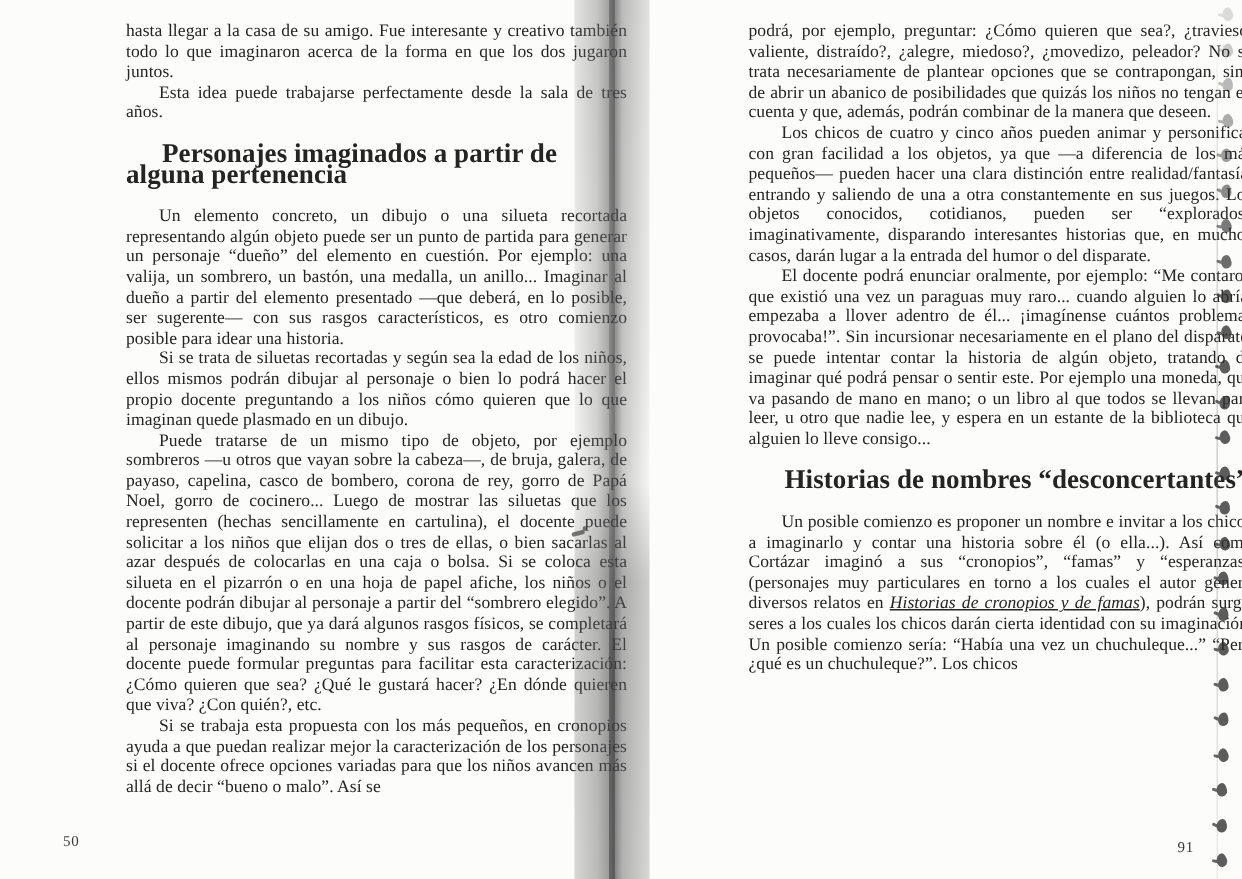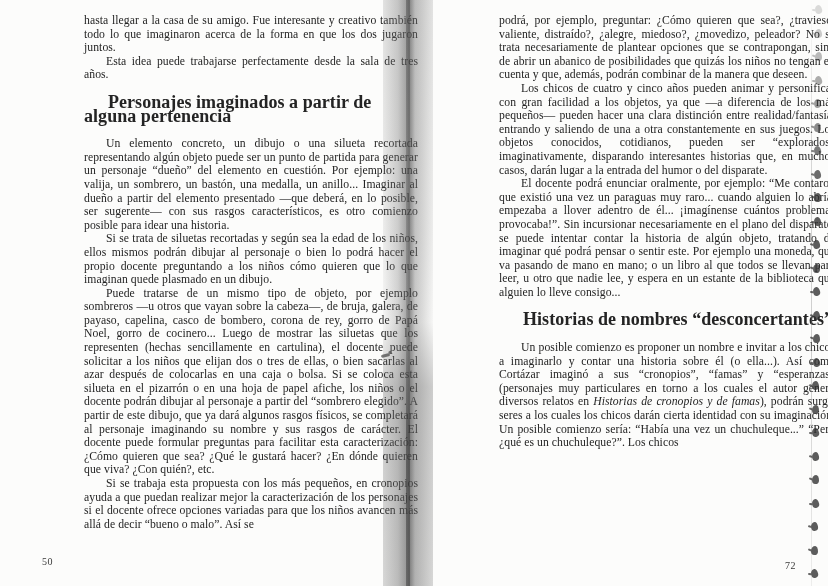--- a/index.html
+++ b/index.html
@@ -16,21 +16,21 @@
     letter-spacing:0.05px;
     margin-left:44px;
   }
   .page-col p{margin:0;text-indent:22px;}
   .page-col p.noindent{text-indent:0;}
   .page-col h3{
     margin:14px 0 14px 0;
     font-size:18px;line-height:13.6px;
     font-weight:bold;text-indent:24px;text-align:left;
   }
-  .page-col .italic{font-style:italic;}
+  .page-col .italic{font-style:italic;text-decoration:underline;}
   #left-col{left:40px;width:334px;}
   #right-col{left:455px;width:336px;}
   .page-number{
     position:absolute;font-size:10px;color:#3a3a3a;letter-spacing:0.5px;
   }
   #page-num-left{left:42px;top:556px;}
   #page-num-right{left:785px;top:560px;}
   .gutter{
     position:absolute;left:383px;top:0;width:50px;height:586px;
     background:
@@ -101,21 +101,21 @@
   <div id="right-col" class="page-col">
       <p class="noindent"><span>podrá, por ejemplo, preguntar: ¿Cómo quieren que sea?, ¿travieso, valiente, distraído?, ¿alegre, miedoso?, ¿movedizo, peleador? No se trata necesariamente de plantear opciones que se contrapongan, sino de abrir un abanico de posibilidades que quizás los niños no tengan en cuenta y que, además, podrán combinar de la manera que deseen.</span></p>
       <p><span>Los chicos de cuatro y cinco años pueden animar y personificar con gran facilidad a los objetos, ya que —a diferencia de los más pequeños— pueden hacer una clara distinción entre realidad/fantasía, entrando y saliendo de una a otra constantemente en sus juegos. Los objetos conocidos, cotidianos, pueden ser “explorados” imaginativamente, disparando interesantes historias que, en muchos casos, darán lugar a la entrada del humor o del disparate.</span></p>
       <p><span>El docente podrá enunciar oralmente, por ejemplo: “Me contaron que existió una vez un paraguas muy raro... cuando alguien lo abría, empezaba a llover adentro de él... ¡imagínense cuántos problemas provocaba!”. Sin incursionar necesariamente en el plano del disparate, se puede intentar contar la historia de algún objeto, tratando de imaginar qué podrá pensar o sentir este. Por ejemplo una moneda, que va pasando de mano en mano; o un libro al que todos se llevan para leer, u otro que nadie lee, y espera en un estante de la biblioteca que alguien lo lleve consigo...</span></p>
       <h3><span>Historias de nombres “desconcertantes”</span></h3>
       <p><span>Un posible comienzo es proponer un nombre e invitar a los chicos a imaginarlo y contar una historia sobre él (o ella...). Así como Cortázar imaginó a sus “cronopios”, “famas” y “esperanzas” (personajes muy particulares en torno a los cuales el autor generó diversos relatos en </span><span class="italic">Historias de cronopios y de famas</span><span>), podrán surgir seres a los cuales los chicos darán cierta identidad con su imaginación. Un posible comienzo sería: “Había una vez un chuchuleque...” “Pero ¿qué es un chuchuleque?”. Los chicos</span></p>
     </div>
 
   <div id="page-num-left" class="page-number">50</div>
 
-  <div id="page-num-right" class="page-number">72</div>
+  <div id="page-num-right" class="page-number">91</div>
 
   <div class="edge-line"></div>
   <div class="edge-artifacts">
       <span class="edge-mark" style="top: 5px; left: 9px; opacity: 0.16; transform: rotate(-14deg);"></span>
       <span class="edge-mark" style="top: 28.5px; left: 8.83333px; opacity: 0.24; transform: rotate(-7deg);"></span>
       <span class="edge-mark" style="top: 52px; left: 8.66667px; opacity: 0.32; transform: rotate(0deg);"></span>
       <span class="edge-mark" style="top: 75.5px; left: 8.5px; opacity: 0.39; transform: rotate(-14deg);"></span>
       <span class="edge-mark" style="top: 99px; left: 8.33333px; opacity: 0.47; transform: rotate(-7deg);"></span>
       <span class="edge-mark" style="top: 122.5px; left: 8.16667px; opacity: 0.55; transform: rotate(0deg);"></span>
       <span class="edge-mark" style="top: 146px; left: 8px; opacity: 0.63; transform: rotate(-14deg);"></span>

